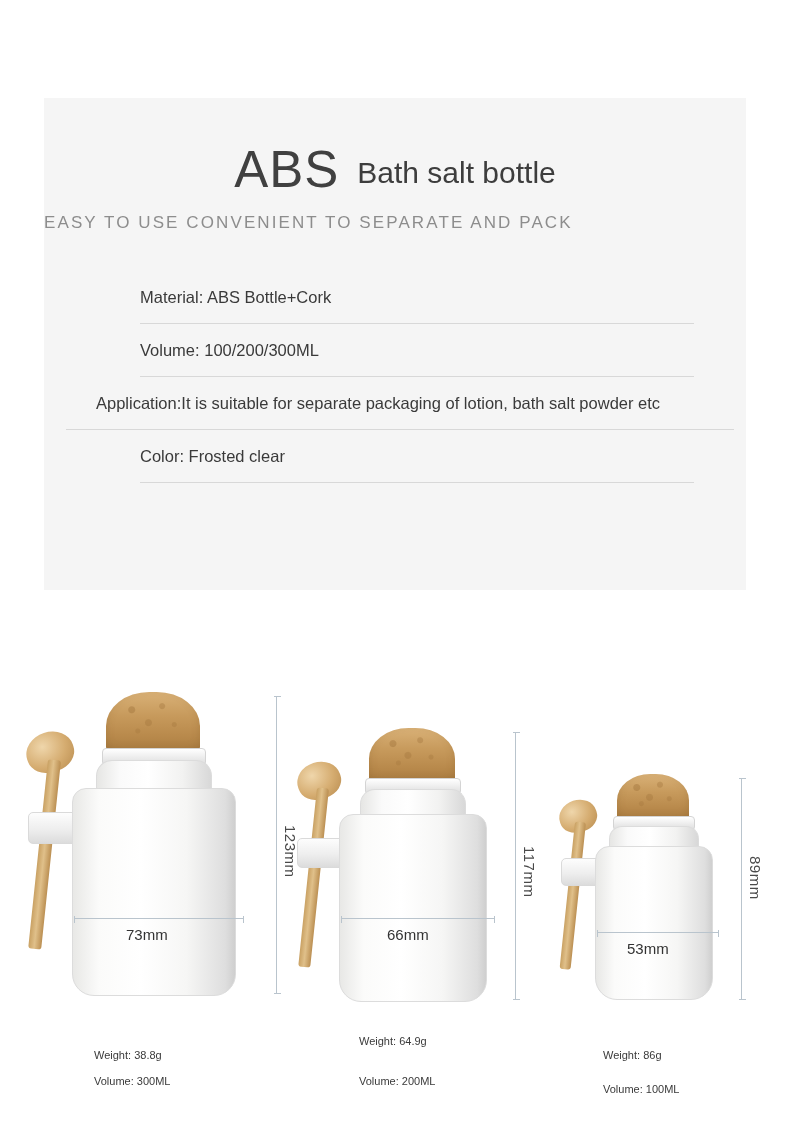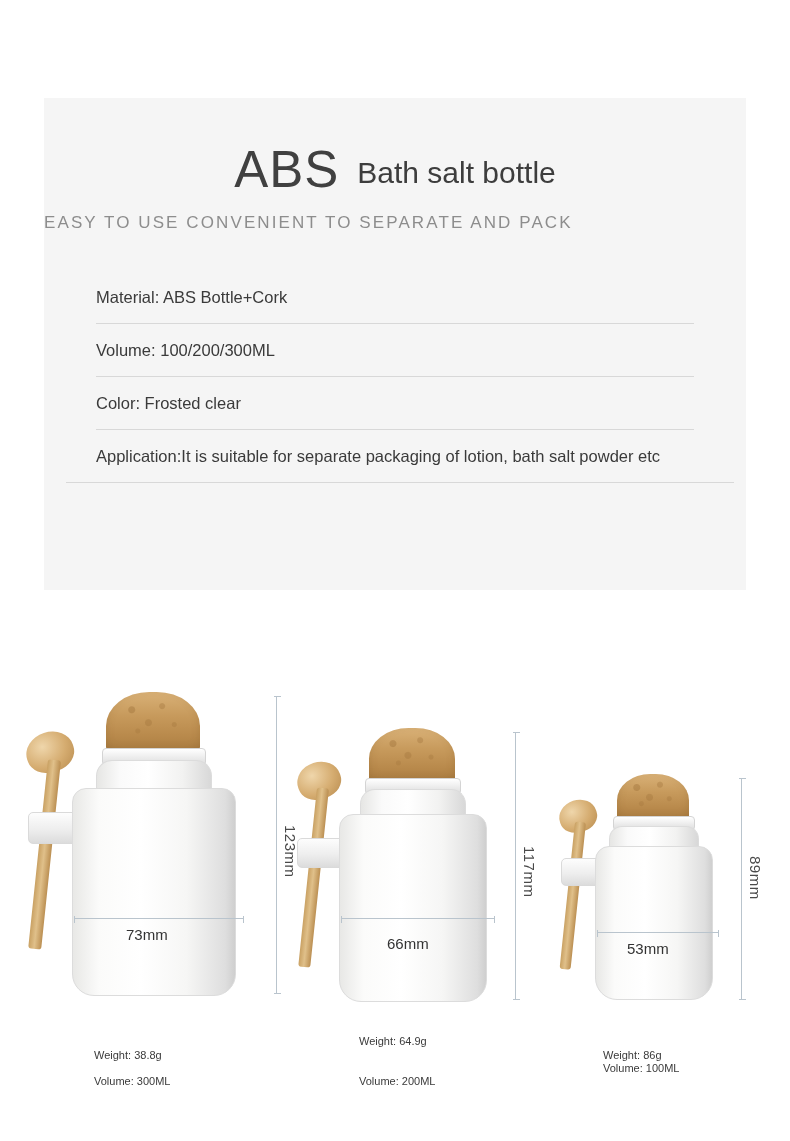--- a/index.html
+++ b/index.html
@@ -56,20 +56,21 @@
     padding: 0 52px;
   }
   .spec-row {
     height: 52px;
     line-height: 52px;
     border-bottom: 1px solid #d8d8d8;
     font-size: 16.5px;
     color: #3a3a3a;
     white-space: nowrap;
     overflow: visible;
+    margin-left: 44px;
   }
   .spec-row.wide {
     margin-left: -30px;
     margin-right: -40px;
     padding-left: 30px;
   }
 
   
   .products {
     position: absolute;
@@ -207,22 +208,22 @@
 
   <div class="title-row">
     <span class="title-abs">ABS</span><span class="title-main">Bath salt bottle</span>
   </div>
 
   <div class="subtitle">EASY TO USE CONVENIENT TO SEPARATE AND PACK</div>
 
   <div class="spec-list">
     <div class="spec-row">Material: ABS Bottle+Cork</div>
     <div class="spec-row">Volume: 100/200/300ML</div>
+    <div class="spec-row wide">Application:It is suitable for separate packaging of lotion, bath salt powder etc</div>
     <div class="spec-row">Color: Frosted clear</div>
-    <div class="spec-row wide">Application:It is suitable for separate packaging of lotion, bath salt powder etc</div>
   </div>
 </div>
 
 <div class="products">
 
   <div class="product p1">
     <div class="bottle-wrap">
 
       <div class="spoon-bowl" style="left:16px; top:72px; width:48px; height:40px; transform:rotate(-18deg);"></div>
       <div class="spoon-handle" style="left:38px; top:100px; width:13px; height:190px; transform:rotate(6deg); transform-origin:top center;"></div>
@@ -265,21 +266,21 @@
       <div class="dim-v" style="left:232px; top:72px; height:268px;">
         <div class="cap-t"></div>
           <div class="cap-b"></div>
       </div>
       <div class="dim-v-label" style="left:238px; top:186px;">117mm</div>
 
       <div class="dim-h" style="left:58px; top:258px; width:154px;">
         <div class="cap-l"></div>
           <div class="cap-r"></div>
       </div>
-      <div class="dim-h-label" style="left:100px; top:275px;">66mm</div>
+      <div class="dim-h-label" style="left:100px; top:266px;">66mm</div>
     </div>
 
     <div class="caption" style="left:76px; top:368px;">Weight: 64.9g</div>
     <div class="caption" style="left:76px; top:408px;">Volume: 200ML</div>
   </div>
 
   <div class="product p3">
     <div class="bottle-wrap">
 
       <div class="spoon-bowl" style="left:14px; top:140px; width:38px; height:32px; transform:rotate(-18deg);"></div>
@@ -298,16 +299,16 @@
       <div class="dim-v-label" style="left:202px; top:196px;">89mm</div>
 
       <div class="dim-h" style="left:52px; top:272px; width:122px;">
         <div class="cap-l"></div>
           <div class="cap-r"></div>
       </div>
       <div class="dim-h-label" style="left:78px; top:280px;">53mm</div>
     </div>
 
     <div class="caption" style="left:58px; top:382px;">Weight: 86g</div>
-    <div class="caption" style="left:58px; top:395px;">Volume: 100ML</div>
+    <div class="caption" style="left:58px; top:416px;">Volume: 100ML</div>
   </div>
 
 </div>
 
 </body></html>

